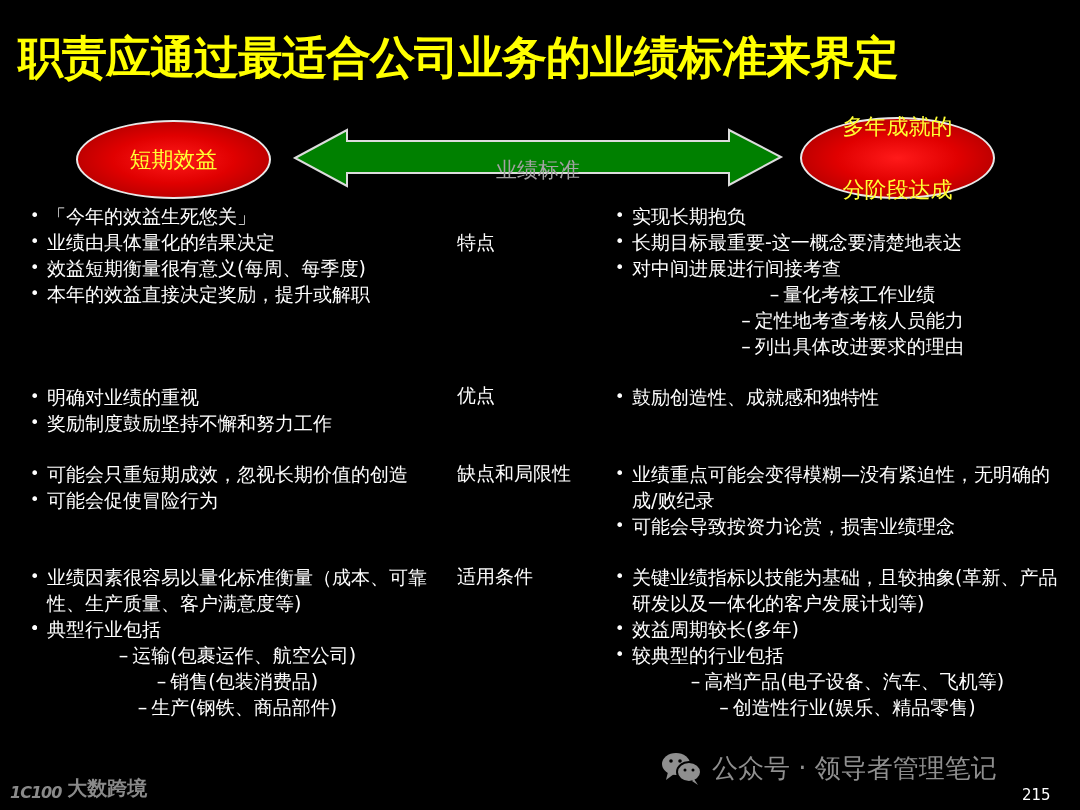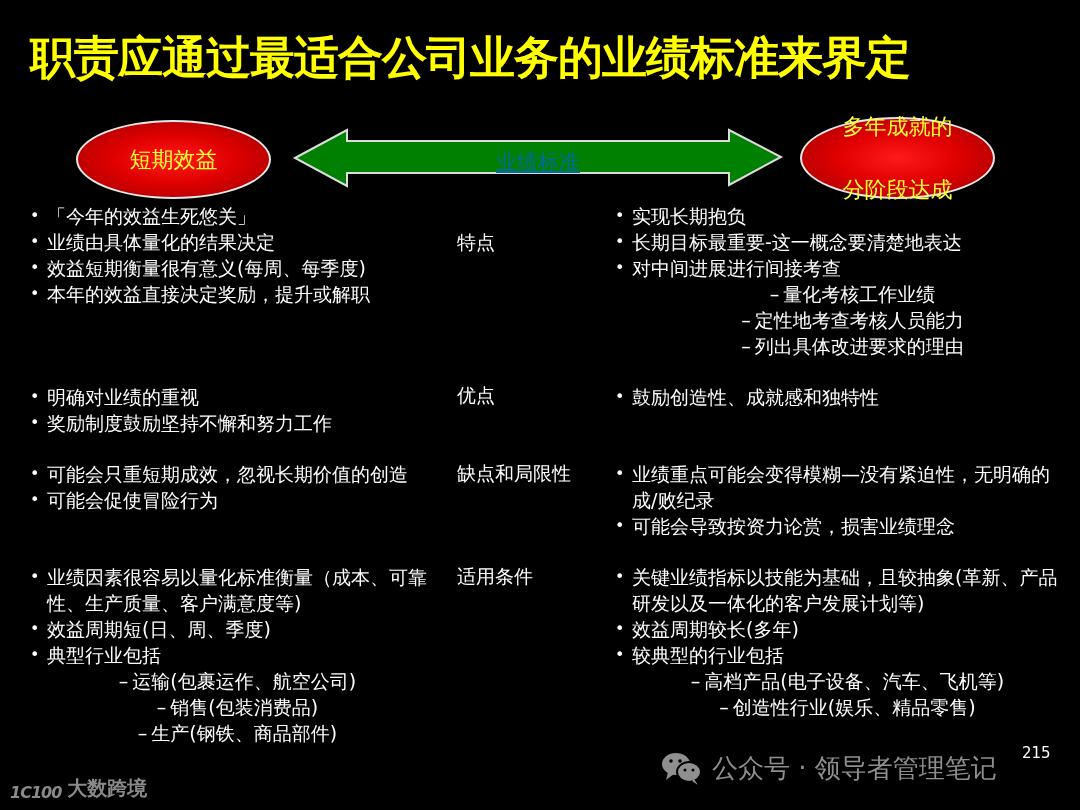--- a/index.html
+++ b/index.html
@@ -1,57 +1,57 @@
 <!DOCTYPE html>
 <html><head>
 <meta charset="utf-8">
 <style>
   html, body { margin: 0; padding: 0; }
   body {
     width: 1080px; height: 810px; background: #000000; position: relative; overflow: hidden;
     font-family: "DejaVu Sans", "Liberation Sans", sans-serif; color: #ffffff;
   }
   .title {
-    position: absolute; left: 30px; top: 30px; font-size: 45px; font-weight: bold;
+    position: absolute; left: 18px; top: 30px; font-size: 45px; font-weight: bold;
     color: #ffff00; letter-spacing: -1px; white-space: nowrap; line-height: 56px;
   }
   .ellipse {
     position: absolute; border-radius: 50%; border: 2px solid #e8e8e8;
     background: radial-gradient(ellipse at center, #ff1a1a 0%, #e00000 45%, #9a0000 100%);
     display: flex; flex-direction: column; align-items: center; justify-content: center;
     color: #ffff33; font-size: 22px; line-height: 27px; text-align: center; box-sizing: border-box;
   }
   .ellipse-left { left: 76px; top: 120px; width: 195px; height: 79px; align-items: center; }
   .ellipse-right { left: 800px; top: 117px; width: 195px; height: 82px; gap: 36px; }
   .arrow-wrap { position: absolute; left: 290px; top: 126px; width: 496px; height: 64px; }
   .arrow-wrap svg { position: absolute; left: 0; top: 0; }
   .arrow-label {
-    position: absolute; left: 0; top: 4px; width: 496px; height: 64px; display: flex;
-    align-items: center; justify-content: center; color: #0369a1; font-size: 21px; text-decoration: underline;
+    position: absolute; left: 0; top: 12px; width: 496px; height: 64px; display: flex;
+    align-items: center; justify-content: center; color: #a3a3a3; font-size: 21px;
   }
   .col { position: absolute; font-size: 19px; line-height: 26px; }
   .col-left { left: 28px; width: 410px; }
   .col-mid { left: 457px; width: 150px; }
   .col-right { left: 613px; width: 460px; }
   .item { position: relative; padding-left: 19px; }
   .item .bullet { position: absolute; left: 2px; top: 0; font-size: 16px; }
   .sub { position: relative; padding-left: 19px; text-align: center; }
   .sub .dash { margin-right: 4px; }
   .label { white-space: nowrap; }
   .footer-logo {
     position: absolute; left: 10px; top: 775px; display: flex; align-items: flex-end;
     color: #8a8a8a; font-size: 20px; font-weight: bold; gap: 6px;
   }
   .logo-mark { font-size: 16px; font-style: italic; letter-spacing: -1px; color: #8a8a8a; }
   .footer-wechat {
     position: absolute; left: 660px; top: 750px; display: flex; align-items: center;
     color: #8f8f8f; font-size: 26px; gap: 8px;
   }
   .wechat-icon { width: 44px; height: 36px; position: relative; }
-  .page-num { position: absolute; left: 1022px; top: 744px; font-size: 15px; color: #ffffff; }
+  .page-num { position: absolute; left: 1022px; top: 786px; font-size: 15px; color: #ffffff; }
 </style>
 </head>
 <body>
 
 <div class="title">职责应通过最适合公司业务的业绩标准来界定</div>
 
 <div class="ellipse ellipse-left">
   <span>短期效益</span>
 </div>
 
@@ -97,21 +97,21 @@
   <div class="item"><span class="bullet">•</span><span>可能会促使冒险行为</span></div>
 </div>
 <div class="col col-mid label" style="top:460px;">缺点和局限性</div>
 <div class="col col-right" style="top:461px; width:440px;">
   <div class="item"><span class="bullet">•</span><span>业绩重点可能会变得模糊—没有紧迫性，无明确的成/败纪录</span></div>
   <div class="item"><span class="bullet">•</span><span>可能会导致按资力论赏，损害业绩理念</span></div>
 </div>
 
 <div class="col col-left" style="top:564px; width:400px;">
   <div class="item"><span class="bullet">•</span><span>业绩因素很容易以量化标准衡量（成本、可靠性、生产质量、客户满意度等)</span></div>
-  <div class="item"><span class="bullet">•</span><span>效益周期短(日、周、季度)</span></div>
+  <div class="item"><span class="bullet">•</span></div>
   <div class="item"><span class="bullet">•</span><span>典型行业包括</span></div>
   <div class="sub"><span class="dash">–</span><span>运输(包裹运作、航空公司)</span></div>
   <div class="sub"><span class="dash">–</span><span>销售(包装消费品)</span></div>
   <div class="sub"><span class="dash">–</span><span>生产(钢铁、商品部件)</span></div>
 </div>
 <div class="col col-mid label" style="top:563px;">适用条件</div>
 <div class="col col-right" style="top:564px; width:450px;">
   <div class="item"><span class="bullet">•</span><span>关键业绩指标以技能为基础，且较抽象(革新、产品研发以及一体化的客户发展计划等)</span></div>
   <div class="item"><span class="bullet">•</span><span>效益周期较长(多年)</span></div>
   <div class="item"><span class="bullet">•</span><span>较典型的行业包括</span></div>

